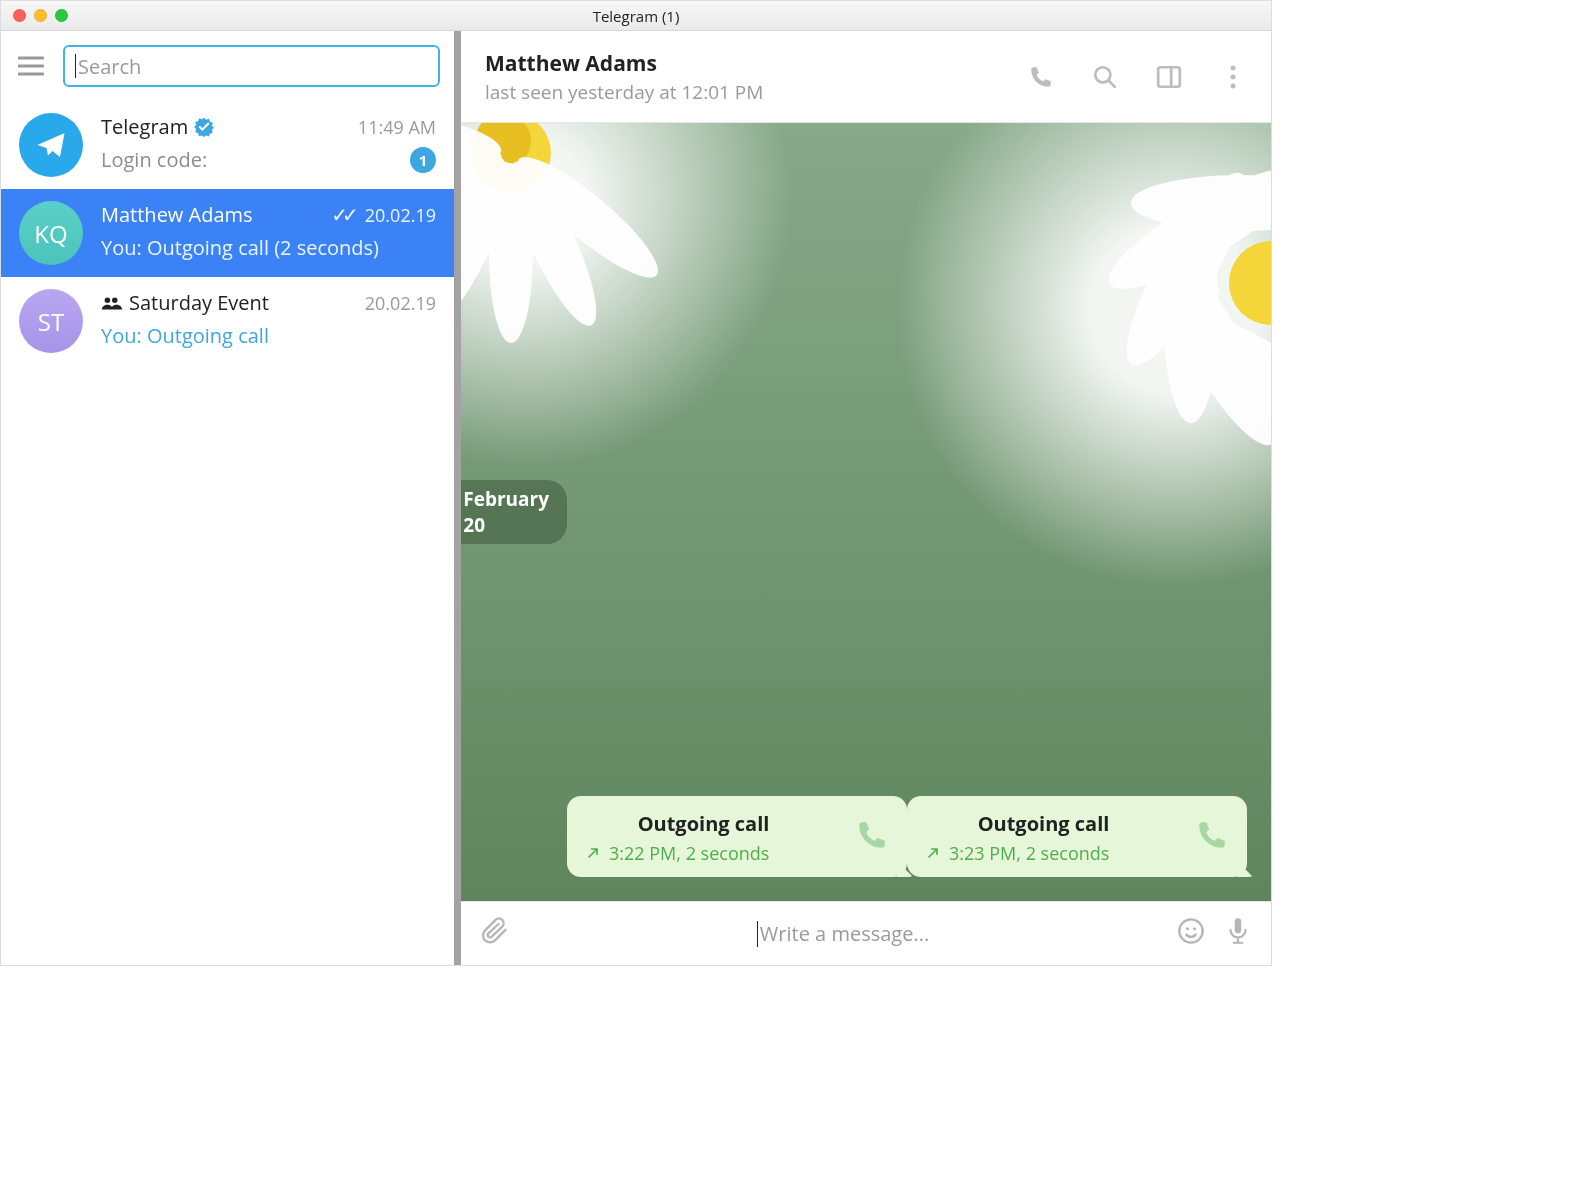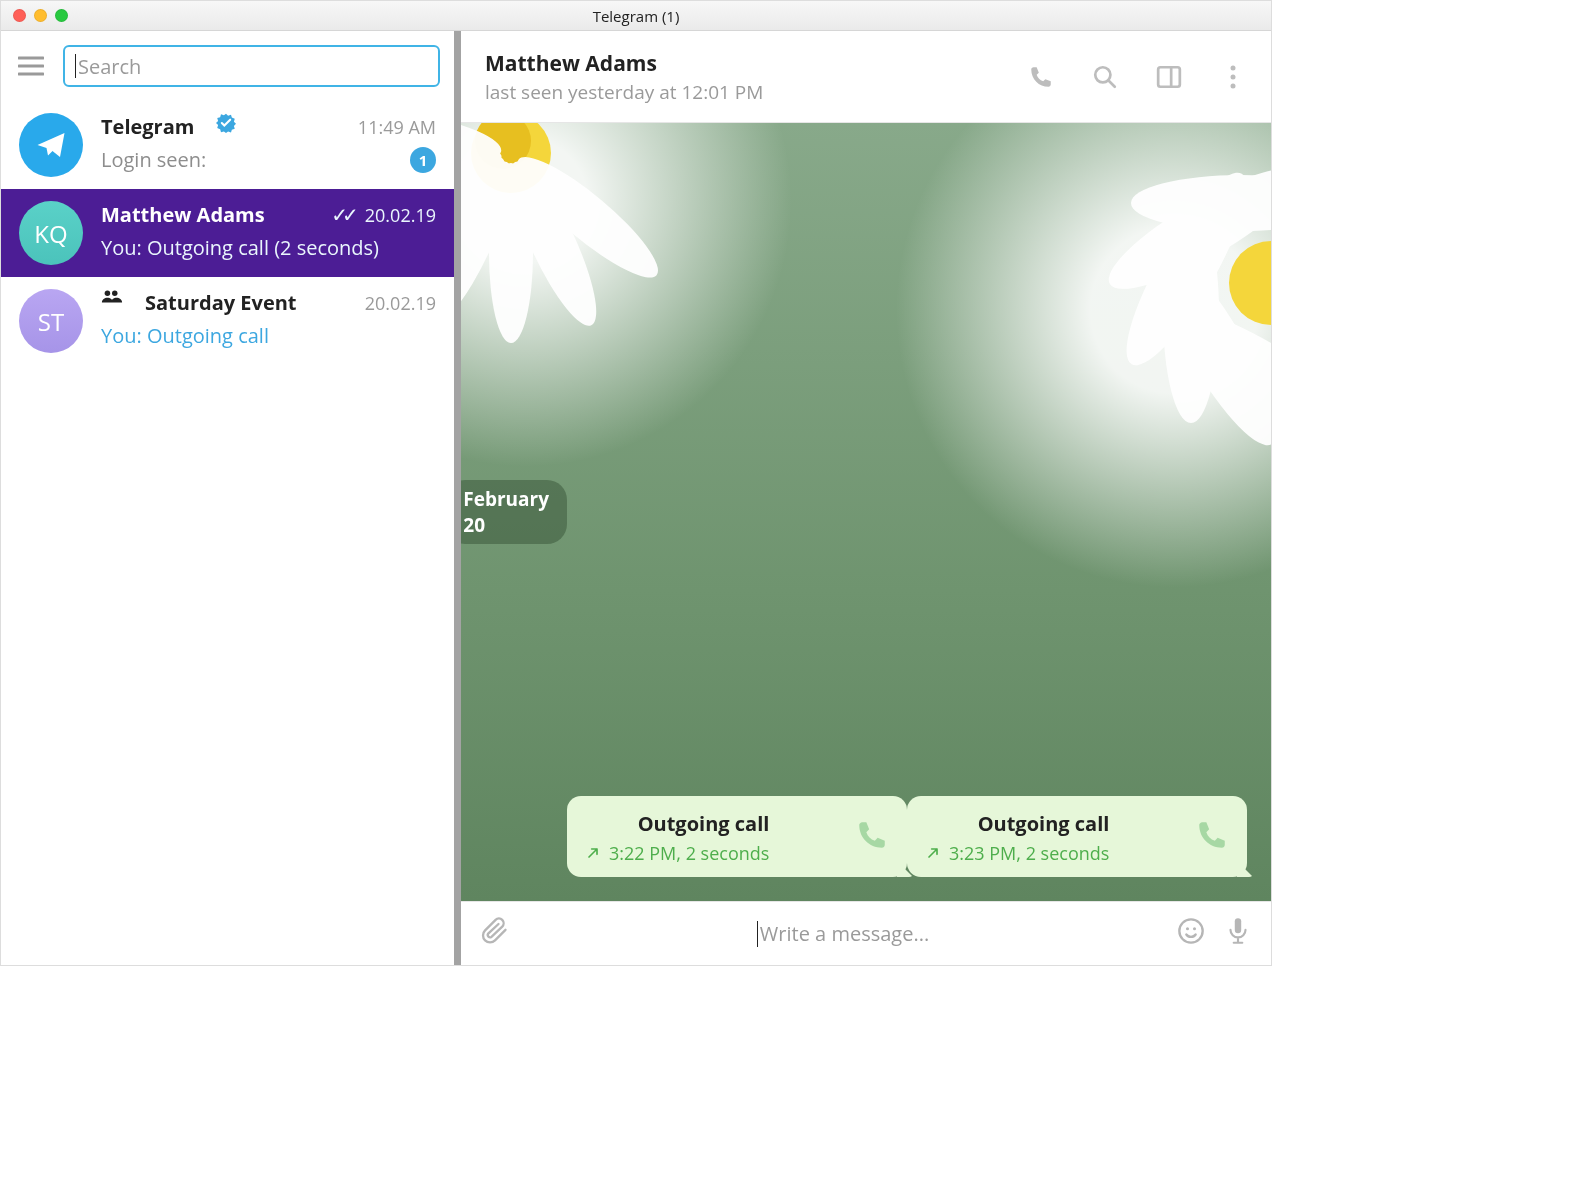--- a/index.html
+++ b/index.html
@@ -23,29 +23,29 @@
 .sidebar { width: 460px; display: flex; flex-direction: column; border-right: 7px solid #a3a3a3; background: #fff; }
 .search-row { display: flex; align-items: center; padding: 14px 14px 14px 10px; gap: 12px; }
 .hamburger { width: 40px; height: 40px; display:flex; align-items:center; justify-content:center; color:#9a9a9a; cursor:pointer; }
 .search-box { flex:1; height: 42px; border: 2px solid #40b4e6; border-radius: 6px; display:flex; align-items:center; padding: 0 10px; }
 .search-box input { border:none; outline:none; width:100%; font-size:20px; color:#333; }
 .search-box input::placeholder { color:#9a9a9a; }
 .search-cursor { width:1px; height:24px; background:#222; margin-right:2px; }
 
 .chatlist { flex:1; overflow:auto; }
 .chat-item { display:flex; align-items:flex-start; padding: 12px 18px; gap: 18px; cursor:pointer; }
-.chat-item.selected { background:#4c1d95; color:#fff; }
+.chat-item.selected { background:#3b82f6; color:#fff; }
 .avatar { width: 64px; height:64px; border-radius:50%; flex-shrink:0; display:flex; align-items:center; justify-content:center; font-size:24px; font-weight:500; color:#fff; }
 .avatar.tg { background:#29a9eb; }
 .avatar.tg svg{ width:36px;height:36px; }
 .avatar.kq { background: linear-gradient(180deg,#5ad1c8,#4bc3bb); }
 .avatar.st { background: linear-gradient(180deg,#b9a6f2,#a694e8); }
 .chat-body { flex:1; min-width:0; }
 .chat-top { display:flex; align-items:center; justify-content:space-between; }
-.chat-name { font-size:20px; font-weight:700; display:flex; gap:22px; color:#222; }
+.chat-name { font-size:20px; font-weight:400; display:flex; align-items:center; gap:6px; color:#222; }
 .chat-item.selected .chat-name { color:#fff; }
 .chat-time { font-size:18px; color:#9a9a9a; display:flex; align-items:center; gap:6px;}
 .chat-item.selected .chat-time { color:#eaf6fd; }
 .chat-preview { font-size:20px; color:#8d8d8d; margin-top:6px; display:flex; align-items:center; justify-content:space-between; }
 .chat-item.selected .chat-preview { color:#eaf6fd; }
 .preview-draft { color:#3ca7e0; }
 .badge { background:#3ca7e0; color:#fff; min-width:26px; height:26px; border-radius:13px; display:flex; align-items:center; justify-content:center; font-size:15px; font-weight:700; padding:0 8px;}
 .verified-icon { width:20px; height:20px; }
 .group-icon { width:22px; height:14px; fill:#222; }
 .checks{ font-size:20px; letter-spacing:-6px; margin-right:6px;}
@@ -130,21 +130,21 @@
               <div class="chat-name">
                 <span>Telegram</span>
                 <svg class="verified-icon" viewBox="0 0 24 24">
                     <path fill="#3ca7e0" d="M12 1l2.5 2.3L18 2l1 3.5L22.5 7l-1 3.5L24 13l-2.5 2.5 1 3.5L19 20l-1 3.5-3.5-1.3L12 24l-2.5-1.8L6 23l-1-3.5L1.5 18l1-3.5L0 12l2.5-2.5-1-3.5L5 5l1-3.5 3.5 1.3z"></path>
                     <path d="M7 12l3 3 7-7" stroke="#fff" stroke-width="2.5" fill="none" stroke-linecap="round"></path>
                   </svg>
               </div>
               <div class="chat-time">11:49 AM</div>
             </div>
             <div class="chat-preview">
-              <span>Login seen:</span>
+              <span>Login code:</span>
               <span class="badge">1</span>
             </div>
           </div>
         </div>
 
         <div class="chat-item selected">
           <div class="avatar kq">KQ</div>
           <div class="chat-body">
             <div class="chat-top">
               <div class="chat-name">

